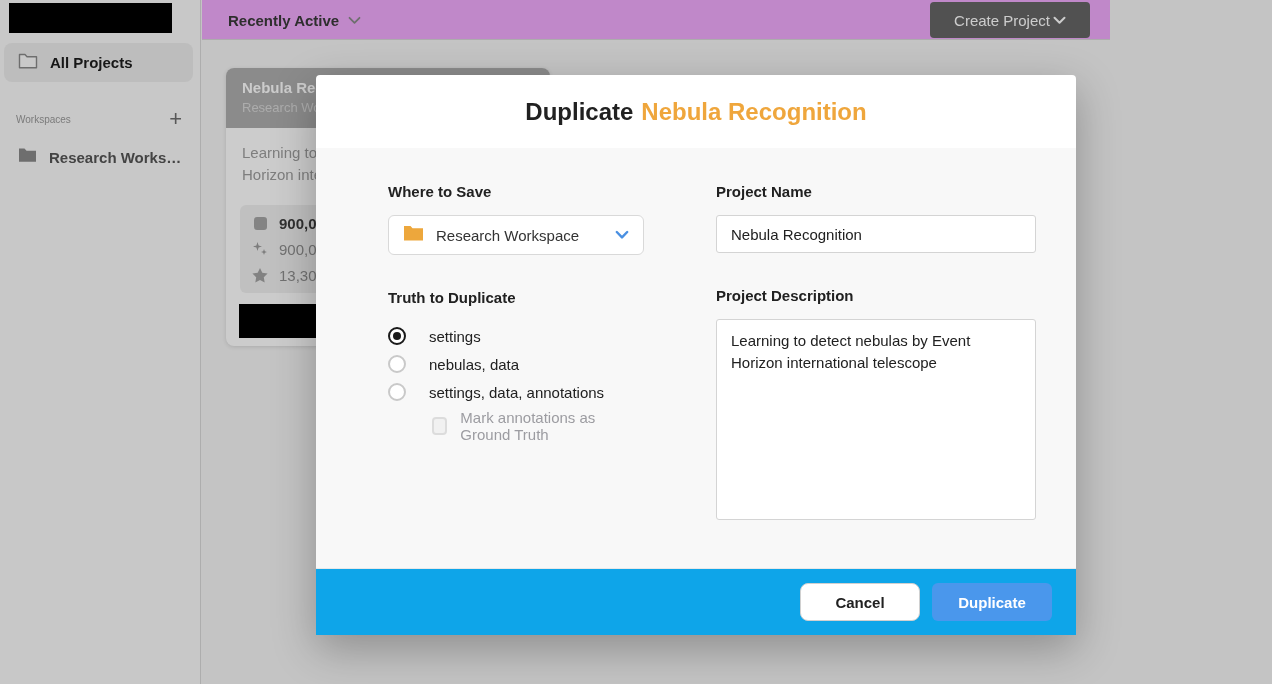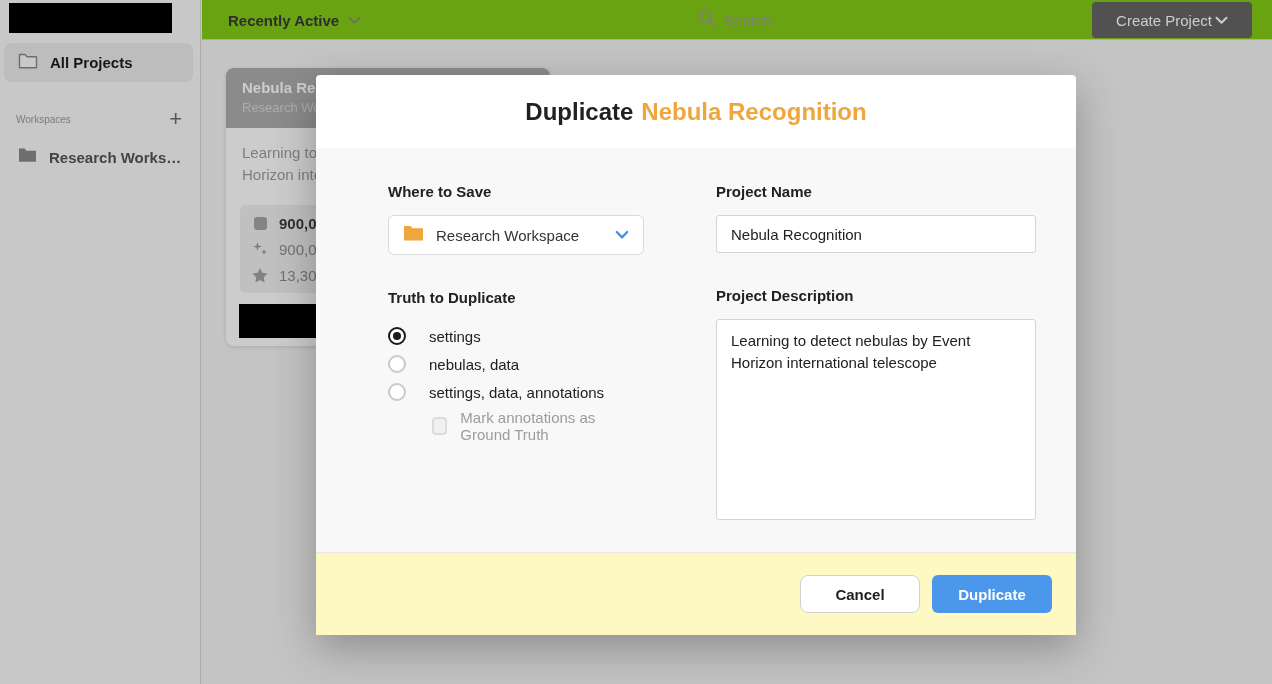--- a/index.html
+++ b/index.html
@@ -20,22 +20,22 @@
   .all-projects .lbl { font-size:15px; font-weight:bold; color:#1d1d1d; }
   .ws-head { position:absolute; left:16px; top:108px; width:166px; height:22px;
     display:flex; align-items:center; justify-content:space-between; }
   .ws-head .lbl { font-size:10px; color:#9a9a9a; }
   .plus-btn { font-size:22px; font-weight:normal; color:#6e6e6e; line-height:20px; cursor:pointer; }
   .ws-item { position:absolute; left:18px; top:147px; display:flex; align-items:center; gap:12px; cursor:pointer; }
   .ws-item .lbl { font-size:15px; font-weight:bold; color:#555;
     max-width:138px; white-space:nowrap; overflow:hidden; text-overflow:ellipsis; }
 
   
-  .topbar { position:absolute; left:202px; top:0; width:1070px; height:40px;
-    background:#84cc16; border-bottom:1px solid #d8d8d8; z-index:1; }
+  .topbar { position:absolute; left:202px; top:0; width:908px; height:40px;
+    background:#f0abfc; border-bottom:1px solid #d8d8d8; z-index:1; }
   .sort-control { position:absolute; left:26px; top:0; height:40px; display:flex; align-items:center; gap:9px; cursor:pointer; }
   .sort-control .lbl { font-size:15px; font-weight:bold; color:#3a3a3a; }
   .search-wrap { position:absolute; left:496px; top:0; height:40px; display:flex; align-items:center; gap:8px; }
   .search-wrap input { border:none; outline:none; background:transparent; font-size:15px;
     font-family:"Liberation Sans", sans-serif; color:#555; width:160px; }
   .search-wrap input::placeholder { color:#9e9e9e; }
   .create-btn { position:absolute; right:20px; top:2px; height:36px; width:160px;
     background:#666; border-radius:4px; display:flex; align-items:center; justify-content:center;
     gap:3px; cursor:pointer; }
   .create-btn .lbl { color:#fff; font-size:15px; }
@@ -85,21 +85,21 @@
   .checkbox { width:18px; height:18px; border-radius:4px; border:2px solid #dcdcdc; background:#f1f1f1; }
   .check-row .lbl { font-size:15px; color:#9c9ca1; }
 
   .text-input { margin-top:14px; width:320px; height:38px; border:1px solid #d4d4d4; border-radius:3px;
     background:#fff; padding:0 14px; font-size:15px; color:#212121;
     font-family:"Liberation Sans", sans-serif; outline:none; }
   .textarea { margin-top:14px; width:320px; height:201px; border:1px solid #d4d4d4; border-radius:3px;
     background:#fff; padding:10px 14px; font-size:15px; line-height:22px; color:#212121;
     font-family:"Liberation Sans", sans-serif; outline:none; resize:none; }
 
-  .modal-foot { height:83px; background:#fef9c3; border-top:1px solid #e8e8e8;
+  .modal-foot { height:67px; background:#0ea5e9; border-top:1px solid #e8e8e8;
     display:flex; align-items:center; justify-content:flex-end; gap:12px; padding-right:24px; }
   .btn { height:38px; width:120px; border-radius:6px; display:flex; align-items:center;
     justify-content:center; font-size:15px; font-weight:bold; cursor:pointer; }
   .btn-cancel { background:#fff; border:1px solid #d0d0d0; border-radius:8px; color:#212121; }
   .btn-primary { background:#4a97ec; color:#fff; }
 </style>
 </head>
 <body>
 
 <div class="sidebar">
@@ -132,29 +132,20 @@
 <div class="topbar">
   <div class="sort-control">
     <span class="lbl">Recently Active</span>
     <span>
       <svg width="13" height="9" viewBox="0 0 13 9">
           <polyline points="1.5,1.8 6.5,6.8 11.5,1.8" fill="none" stroke="#8a8a8a" stroke-width="1.8" stroke-linecap="round" stroke-linejoin="round"></polyline>
         </svg>
     </span>
   </div>
 
-  <div class="search-wrap">
-    <span>
-      <svg width="18" height="18" viewBox="0 0 18 18">
-          <circle cx="7.5" cy="7.5" r="5.6" fill="none" stroke="#9e9e9e" stroke-width="1.8"></circle>
-          <line x1="11.8" y1="11.8" x2="16" y2="16" stroke="#9e9e9e" stroke-width="1.8" stroke-linecap="round"></line>
-        </svg>
-    </span>
-    <input type="text" placeholder="Search" style="">
-  </div>
 
   <div class="create-btn">
     <span class="lbl">Create Project</span>
     <span>
       <svg width="13" height="9" viewBox="0 0 13 9">
           <polyline points="1.5,1.8 6.5,6.8 11.5,1.8" fill="none" stroke="#fff" stroke-width="2" stroke-linecap="round" stroke-linejoin="round"></polyline>
         </svg>
     </span>
   </div>
 </div>

